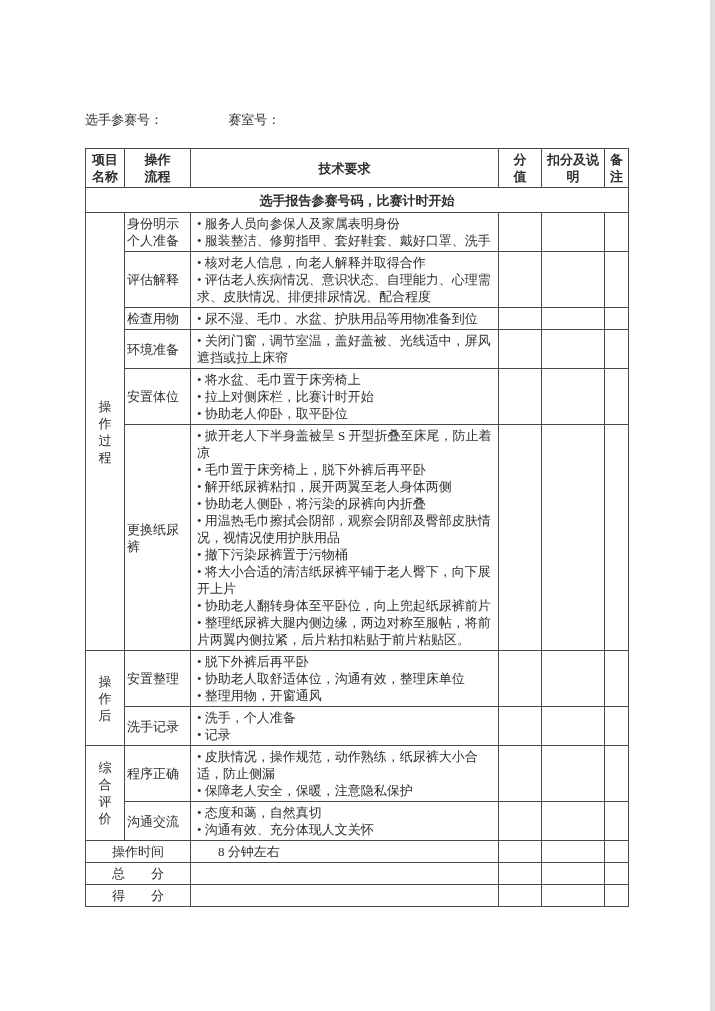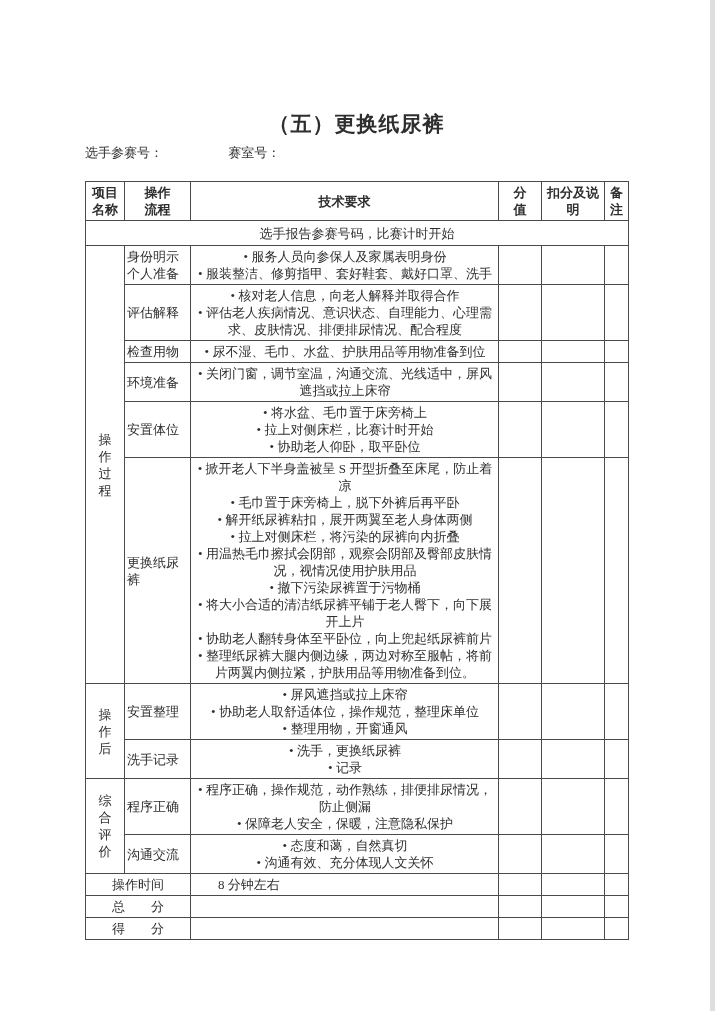--- a/index.html
+++ b/index.html
@@ -49,47 +49,46 @@
     padding:2px 4px;
     word-break:break-all;
   }
   .score-table thead tr { height:37px; }
   .score-table th {
     font-weight:bold;
     text-align:center;
     white-space:pre-line;
     padding:2px 1px;
   }
-  tr.start-note-row { height:25px; }
+  tr.start-note-row { height:25px;font-weight:bold; }
   td.start-note { text-align:center; }
   td.section-cell {
     text-align:center;
     white-space:pre-line;
     padding:2px 0;
   }
   td.process-cell {
     text-align:left;
     white-space:pre-line;
     padding:2px 2px;
   }
   td.req-cell {
-    text-align:center;
+    text-align:left;
     padding:2px 5px 2px 6px;
   }
   .bullet-line { }
   tr.footer-row { height:22px; }
   td.footer-label { text-align:center;margin-top:13px; }
   td.footer-value { padding-left:27px; }
 </style>
 </head>
 <body>
 
 <div class="page">
 
-  <h1 class="doc-title">（五）更换纸尿裤</h1>
 
   <div class="subline">
     <span>选手参赛号：</span>
     <span class="room-label">赛室号：</span>
   </div>
 
   <table class="score-table">
     <colgroup>
       <col style="width:39px">
       <col style="width:66px">
@@ -148,21 +147,21 @@
           <td class="req-cell">
             <div class="bullet-line">• 尿不湿、毛巾、水盆、护肤用品等用物准备到位</div>
           </td>
           <td class="empty-cell"></td>
           <td class="empty-cell"></td>
           <td class="empty-cell"></td>
         </tr>
         <tr>
           <td class="process-cell">环境准备</td>
           <td class="req-cell">
-            <div class="bullet-line">• 关闭门窗，调节室温，沟通交流、光线适中，屏风遮挡或拉上床帘</div>
+            <div class="bullet-line">• 关闭门窗，调节室温，盖好盖被、光线适中，屏风遮挡或拉上床帘</div>
           </td>
           <td class="empty-cell"></td>
           <td class="empty-cell"></td>
           <td class="empty-cell"></td>
         </tr>
         <tr>
           <td class="process-cell">安置体位</td>
           <td class="req-cell">
             <div class="bullet-line">• 将水盆、毛巾置于床旁椅上</div>
             <div class="bullet-line">• 拉上对侧床栏，比赛计时开始</div>
@@ -172,63 +171,63 @@
           <td class="empty-cell"></td>
           <td class="empty-cell"></td>
         </tr>
         <tr>
           <td class="process-cell">更换纸尿
 裤</td>
           <td class="req-cell">
             <div class="bullet-line">• 掀开老人下半身盖被呈 S 开型折叠至床尾，防止着凉</div>
             <div class="bullet-line">• 毛巾置于床旁椅上，脱下外裤后再平卧</div>
             <div class="bullet-line">• 解开纸尿裤粘扣，展开两翼至老人身体两侧</div>
-            <div class="bullet-line">• 拉上对侧床栏，将污染的尿裤向内折叠</div>
+            <div class="bullet-line">• 协助老人侧卧，将污染的尿裤向内折叠</div>
             <div class="bullet-line">• 用温热毛巾擦拭会阴部，观察会阴部及臀部皮肤情况，视情况使用护肤用品</div>
             <div class="bullet-line">• 撤下污染尿裤置于污物桶</div>
             <div class="bullet-line">• 将大小合适的清洁纸尿裤平铺于老人臀下，向下展开上片</div>
             <div class="bullet-line">• 协助老人翻转身体至平卧位，向上兜起纸尿裤前片</div>
-            <div class="bullet-line">• 整理纸尿裤大腿内侧边缘，两边对称至服帖，将前片两翼内侧拉紧，护肤用品等用物准备到位。</div>
+            <div class="bullet-line">• 整理纸尿裤大腿内侧边缘，两边对称至服帖，将前片两翼内侧拉紧，后片粘扣粘贴于前片粘贴区。</div>
           </td>
           <td class="empty-cell"></td>
           <td class="empty-cell"></td>
           <td class="empty-cell"></td>
         </tr>
         <tr>
           <td class="section-cell" rowspan="2">操
 作
 后</td>
           <td class="process-cell">安置整理</td>
           <td class="req-cell">
-            <div class="bullet-line">• 屏风遮挡或拉上床帘</div>
-            <div class="bullet-line">• 协助老人取舒适体位，操作规范，整理床单位</div>
+            <div class="bullet-line">• 脱下外裤后再平卧</div>
+            <div class="bullet-line">• 协助老人取舒适体位，沟通有效，整理床单位</div>
             <div class="bullet-line">• 整理用物，开窗通风</div>
           </td>
           <td class="empty-cell"></td>
           <td class="empty-cell"></td>
           <td class="empty-cell"></td>
         </tr>
         <tr>
           <td class="process-cell">洗手记录</td>
           <td class="req-cell">
-            <div class="bullet-line">• 洗手，更换纸尿裤</div>
+            <div class="bullet-line">• 洗手，个人准备</div>
             <div class="bullet-line">• 记录</div>
           </td>
           <td class="empty-cell"></td>
           <td class="empty-cell"></td>
           <td class="empty-cell"></td>
         </tr>
         <tr>
           <td class="section-cell" rowspan="2">综
 合
 评
 价</td>
           <td class="process-cell">程序正确</td>
           <td class="req-cell">
-            <div class="bullet-line">• 程序正确，操作规范，动作熟练，排便排尿情况，防止侧漏</div>
+            <div class="bullet-line">• 皮肤情况，操作规范，动作熟练，纸尿裤大小合适，防止侧漏</div>
             <div class="bullet-line">• 保障老人安全，保暖，注意隐私保护</div>
           </td>
           <td class="empty-cell"></td>
           <td class="empty-cell"></td>
           <td class="empty-cell"></td>
         </tr>
         <tr>
           <td class="process-cell">沟通交流</td>
           <td class="req-cell">
             <div class="bullet-line">• 态度和蔼，自然真切</div>

